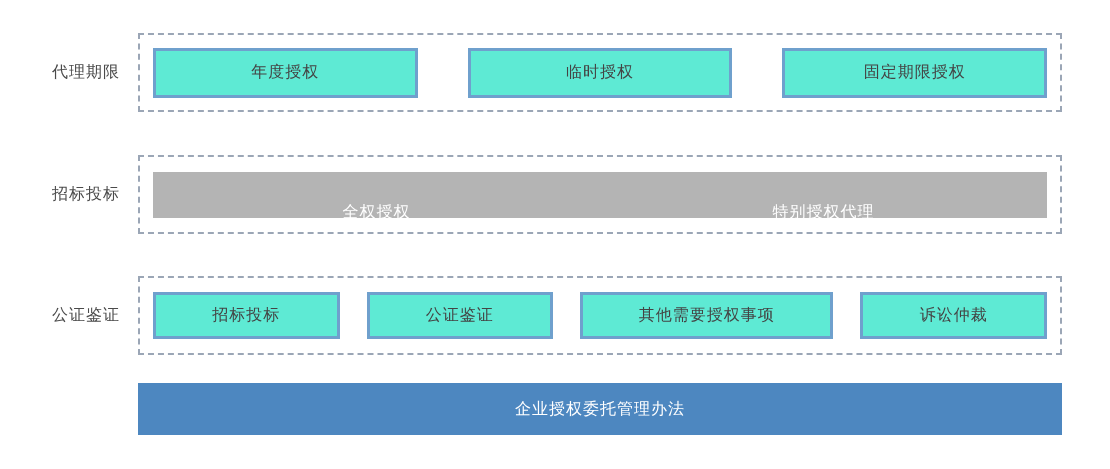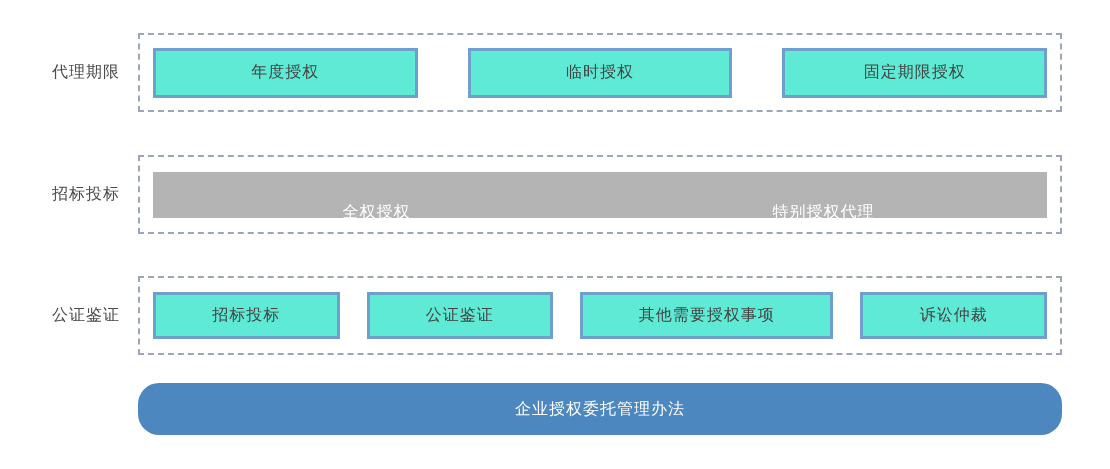--- a/index.html
+++ b/index.html
@@ -73,21 +73,20 @@
     top: 383px;
     width: 924px;
     height: 52px;
     background: #4d87c0;
     color: #ffffff;
     display: flex;
     align-items: center;
     justify-content: center;
     font-size: 16px;
     letter-spacing: 1px;
-    border-radius: 21px;
   }
 </style>
 </head>
 <body>
 
 <div class="canvas">
 
   <div class="row-label" style="top:33px">代理期限</div>
   <div class="dashed-group gap-lg" style="top:33px">
     <div class="box">年度授权</div>

